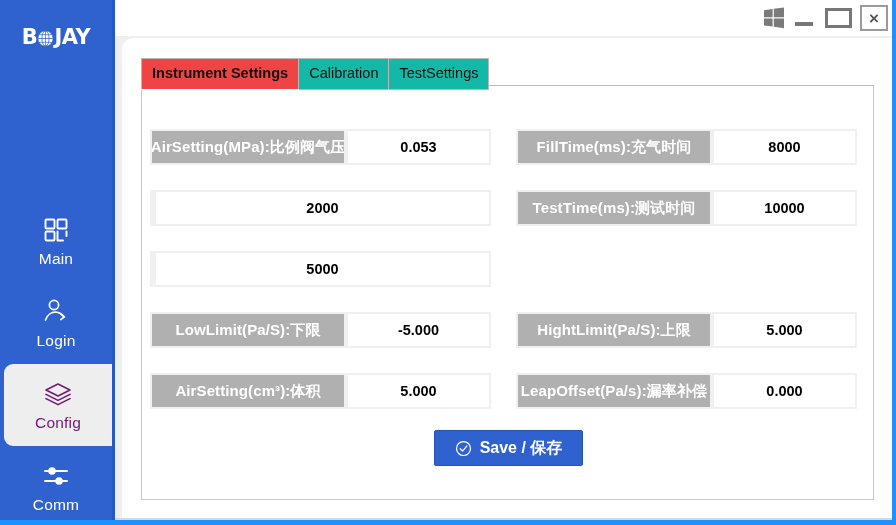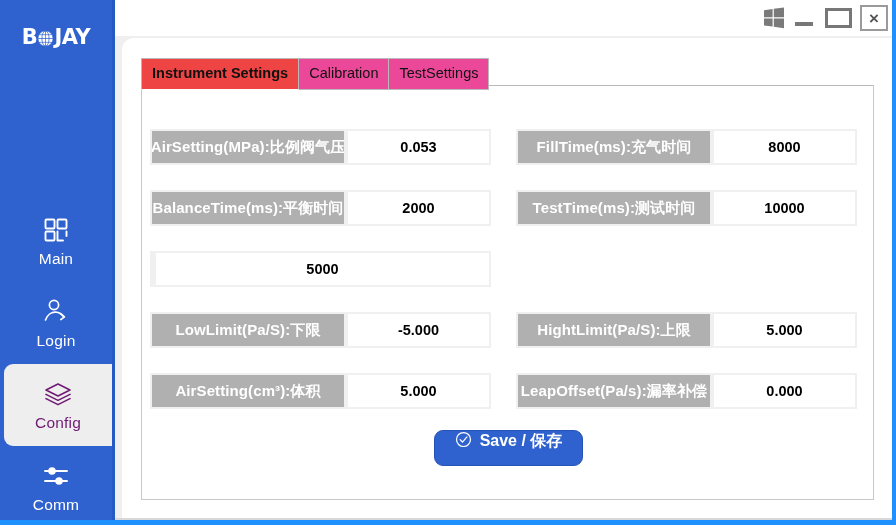--- a/index.html
+++ b/index.html
@@ -191,21 +191,21 @@
     position: absolute;
     left: 141px; top: 58px;
     display: flex;
     align-items: flex-end;
     z-index: 3;
   }
   .tab {
     padding: 5px 10px 5px 10px;
     font-size: 14.5px;
     color: #111111;
-    background: #ec4899;
+    background: #14b8a6;
     border: 1px solid #b9b9b9;
     border-bottom: 1px solid #b9b9b9;
     margin-right: -1px;
     cursor: pointer;
     white-space: nowrap;
     line-height: 1.35;
   }
   .tab.active {
     background: #ef4444;
     border-bottom: 1px solid #ffffff;
@@ -290,27 +290,27 @@
     display: flex;
     justify-content: center;
   }
   .save-btn {
     background: #2f62cf;
     color: #ffffff;
     border: 1px solid #2553b8;
     height: 36px;
     padding: 0 20px;
     display: flex;
-    align-items: flex-start;
+    align-items: center;
     justify-content: center;
     gap: 8px;
     font-size: 16px;
     font-weight: bold;
     cursor: pointer;
-    border-radius: 9px;
+    border-radius: 2px;
   }
   .save-check {
     width: 17px; height: 17px;
     display: inline-flex;
     align-items: center;
     justify-content: center;
   }
 </style>
 </head>
 <body>
@@ -438,21 +438,20 @@
           <div class="field">
             <div class="field-label">FillTime(ms):充气时间</div>
             <div class="field-input">8000</div>
           </div>
         </div>
       </div>
 
       <div class="form-row">
         <div class="form-col">
           <div class="field">
-            <div class="field-label">BalanceTime(ms):平衡时间</div>
             <div class="field-input">2000</div>
           </div>
         </div>
         <div class="form-col">
           <div class="field">
             <div class="field-label">TestTime(ms):测试时间</div>
             <div class="field-input">10000</div>
           </div>
         </div>
       </div>

